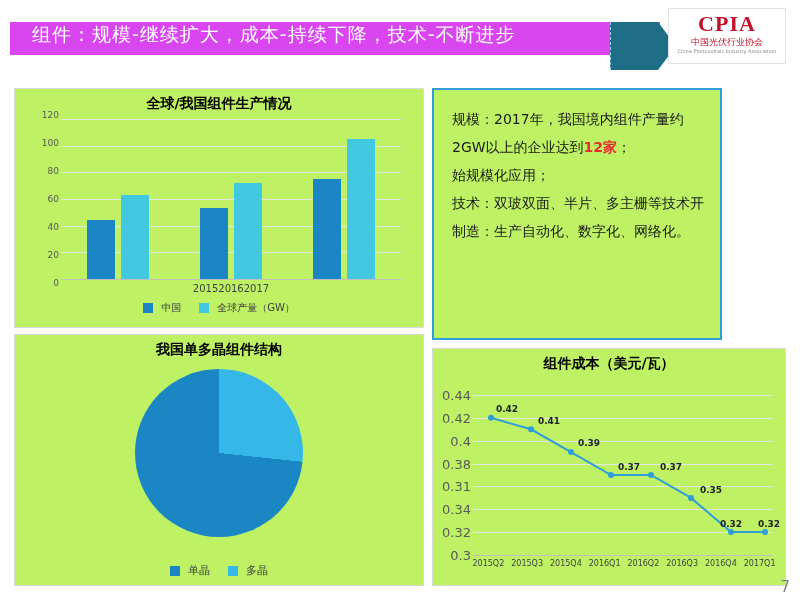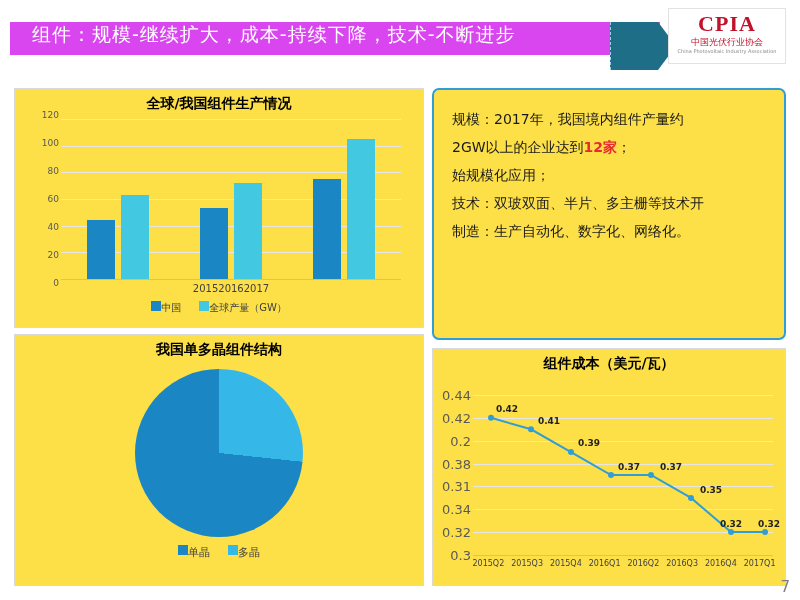--- a/index.html
+++ b/index.html
@@ -77,27 +77,27 @@
     line-height: 11px;
   }
   .logo-sub2 {
     font-size: 5px;
     color: #888888;
     line-height: 7px;
   }
   
   .panel {
     position: absolute;
-    background: #fde047;
+    background: #bef264;
     border: 1px solid #d9d9d9;
     box-sizing: border-box;
   }
   #chart1 { left: 14px;  top: 88px;  width: 410px; height: 240px; }
   #chart2 { left: 14px;  top: 334px; width: 410px; height: 252px; }
-  #textbox { left: 432px; top: 88px;  width: 354px; height: 252px; border: 2px solid #2f9ed8; border-radius: 7px;}
+  #textbox { left: 432px; top: 88px;  width: 290px; height: 252px; border: 2px solid #2f9ed8; border-radius: 0;}
   #chart3 { left: 432px; top: 348px; width: 354px; height: 238px; }
 
   .chart-title {
     text-align: center;
     font-size: 14px;
     font-weight: bold;
     color: #000000;
     margin-top: 6px;
   }
   #chart2 .chart-title { font-size: 14px; }
@@ -153,21 +153,21 @@
   }
   .c1-legend {
     position: absolute;
     left: 0; right: 0; top: 212px;
     display: flex;
     justify-content: center;
     gap: 18px;
     font-size: 10px;
     color: #404040;
   }
-  .legend-item { display: flex; gap: 0; }
+  .legend-item { display: flex; align-items: center; gap: 8px; }
   .swatch { width: 10px; height: 10px; display: inline-block; }
   .axis-line-x {
     position: absolute;
     left: 46px; top: 190px;
     width: 340px; height: 1px;
     background: #bfbfbf;
   }
 
   
   .pie-wrap {
@@ -176,21 +176,21 @@
     display: flex;
     justify-content: center;
   }
   .pie {
     width: 168px; height: 168px;
     border-radius: 50%;
     background: conic-gradient(#35b8e8 0deg 96deg, #1a87c4 96deg 360deg);
   }
   .c2-legend {
     position: absolute;
-    left: 0; right: 0; bottom: 25px;
+    left: 0; right: 0; bottom: 7px;
     display: flex;
     justify-content: center;
     gap: 18px;
     font-size: 11px;
     color: #404040;
   }
 
   
   .c3-yaxis {
     position: absolute;
@@ -342,21 +342,21 @@
       <p>技术：双玻双面、半片、多主栅等技术开</p>
       <p>制造：生产自动化、数字化、网络化。</p>
     </div>
   </div>
 
   <div class="panel" id="chart3">
     <div class="chart-title">组件成本（美元/瓦）</div>
     <div class="c3-yaxis">
       <div style="top:0px">0.44</div>
       <div style="top:22.8px">0.42</div>
-      <div style="top:45.7px">0.2</div>
+      <div style="top:45.7px">0.4</div>
       <div style="top:68.5px">0.38</div>
       <div style="top:91.4px">0.31</div>
       <div style="top:114.2px">0.34</div>
       <div style="top:137.1px">0.32</div>
       <div style="top:160px">0.3</div>
     </div>
     <div class="c3-plot">
       <div class="gridline" style="top:0px"></div>
       <div class="gridline" style="top:22.8px"></div>
       <div class="gridline" style="top:45.7px"></div>

